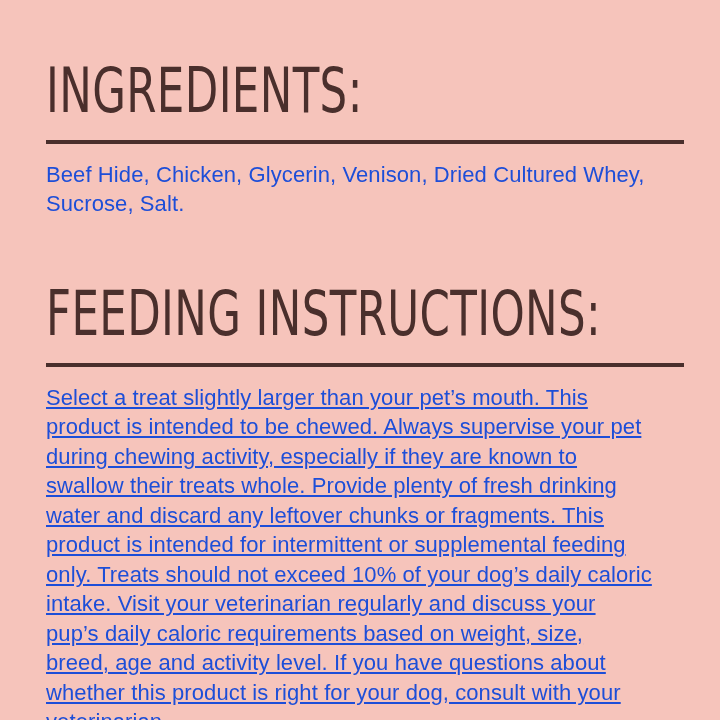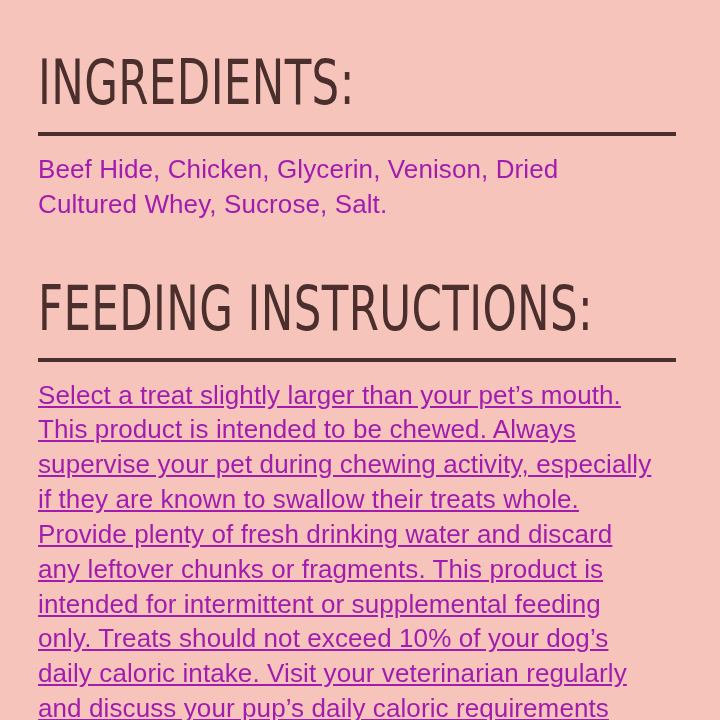--- a/index.html
+++ b/index.html
@@ -15,21 +15,21 @@
     overflow: hidden;
   }
   .page {
     box-sizing: border-box;
     width: 720px;
     height: 720px;
     padding: 40px 52px 20px 30px;
     background: #f6c4bb;
   }
   .section {
-    margin: 8px;
+    margin: 16px;
   }
   .section-ingredients {
     padding-top: 4px;
   }
   .section-feeding {
     padding-top: 48px;
   }
   .heading {
     font-family: "DejaVu Sans Condensed", "Liberation Sans Narrow", "Liberation Sans", sans-serif;
     font-weight: 300;
@@ -48,23 +48,23 @@
     font-size: 62px;
   }
   .rule {
     height: 4px;
     background: #4a2f2c;
     margin-top: 18px;
     margin-bottom: 16px;
     width: 638px;
   }
   .body-text {
-    font-size: 26px;
+    font-size: 22px;
     line-height: 1.34;
-    color: #a21caf;
+    color: #1d4ed8;
     margin: 0;
     max-width: 640px;
     letter-spacing: 0.1px;
   }
   .body-text.ingredients {
     max-width: 620px;
   }
   .body-text.feeding {
     max-width: 642px;
     text-decoration: underline;

